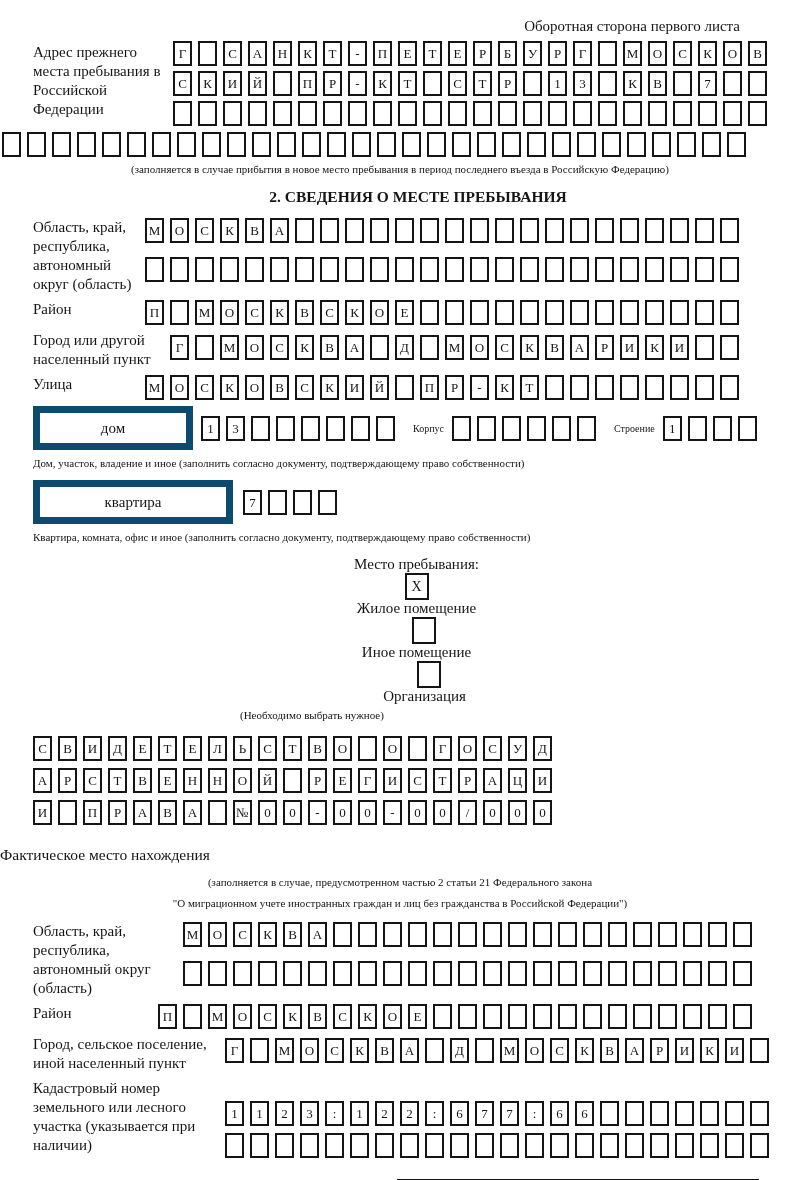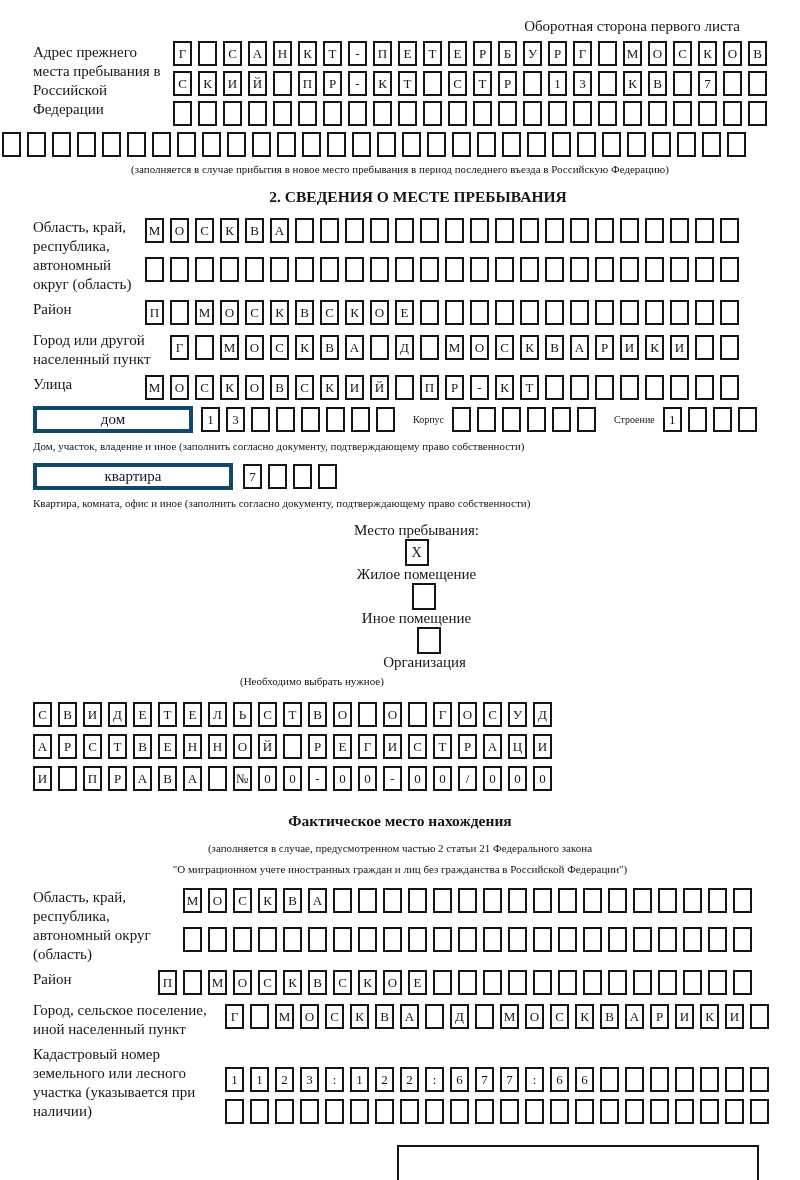--- a/index.html
+++ b/index.html
@@ -25,37 +25,37 @@
   .grids .cellrow{ margin-bottom:14px; }
   .grids.tight .cellrow{ margin-bottom:7px; }
 
   .fullrow{ margin:2px 0 4px 2px; }
   .note{ font-size:11px; line-height:17px; }
   .center{ text-align:center; }
   .sec-title{ font-weight:bold; font-size:15.5px; text-align:center; margin:10px 0 12px 0;padding-left:36px; }
 
   .houserow{ display:flex; align-items:center; margin:2px 0 5px 33px; }
   .fieldbox{
-    box-sizing:border-box;border:4px solid #0c4a6e;height:27px;flex:none;
+    box-sizing:border-box;border:7px solid #0c4a6e;height:44px;flex:none;
     display:flex;align-items:center;justify-content:center;font-size:15px;
   }
   .fieldbox.dom{ width:160px; margin-right:8px; }
   .fieldbox.kvartira{ width:200px; margin-right:10px; }
   .inline-lbl{ font-size:10px; margin:0 8px 0 12px; flex:none; }
   .capnote{ margin:2px 0 8px 33px; }
 
   .stayrow{ display:flex; align-items:center; margin:10px 0 2px 33px; font-size:15px;flex-direction:column; }
   .chk{
     box-sizing:border-box;width:24px;height:27px;border:2px solid #151515;flex:none;
     display:flex;align-items:center;justify-content:center;
     font-size:14px;margin:0 10px;
   }
   .staynote{ margin:2px 0 12px 240px; }
 
-  .fact-title{ font-weight:bold; font-size:15.5px; text-align:center; margin:14px 0 10px 0; }
+  .fact-title{ font-weight:normal; font-size:15.5px; text-align:left; margin:14px 0 10px 0; }
   .fact-note{ margin-bottom:4px; }
 
   .stampbox{
     box-sizing:border-box; border:2px solid #151515; background:#fff;
     width:362px; height:172px; margin:14px 0 6px 397px;
   }
 </style>
 </head>
 <body>
 

